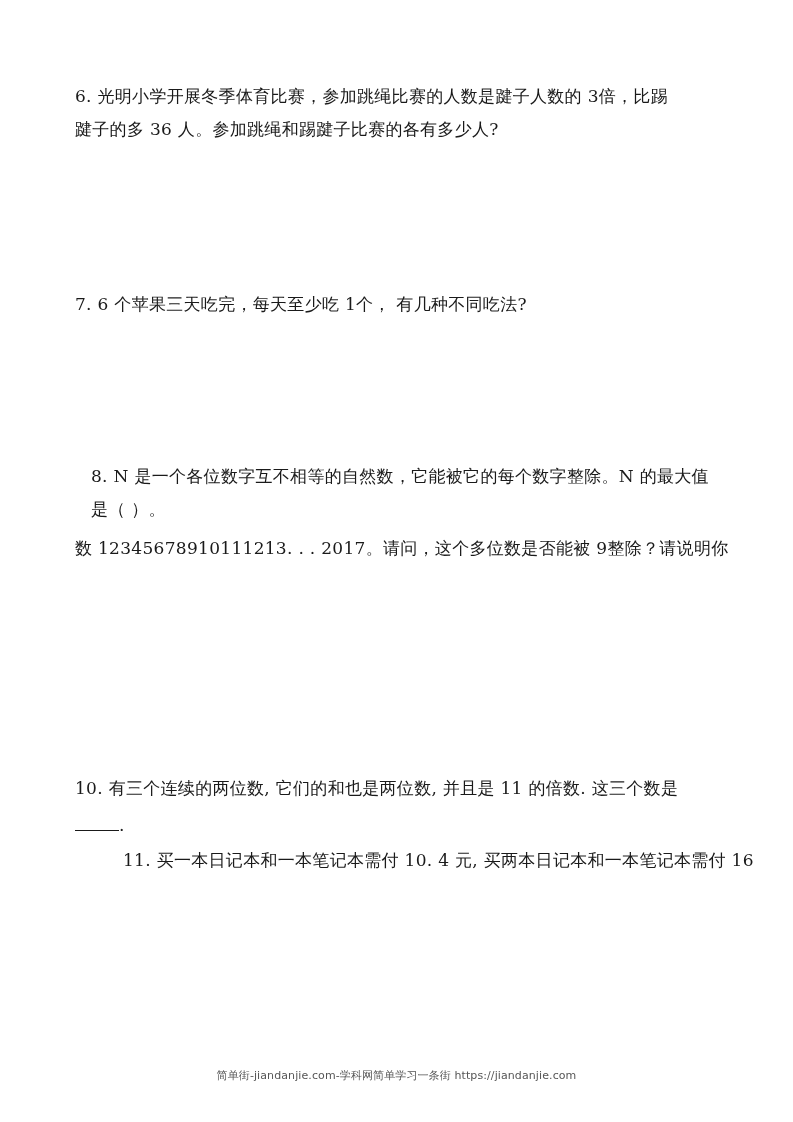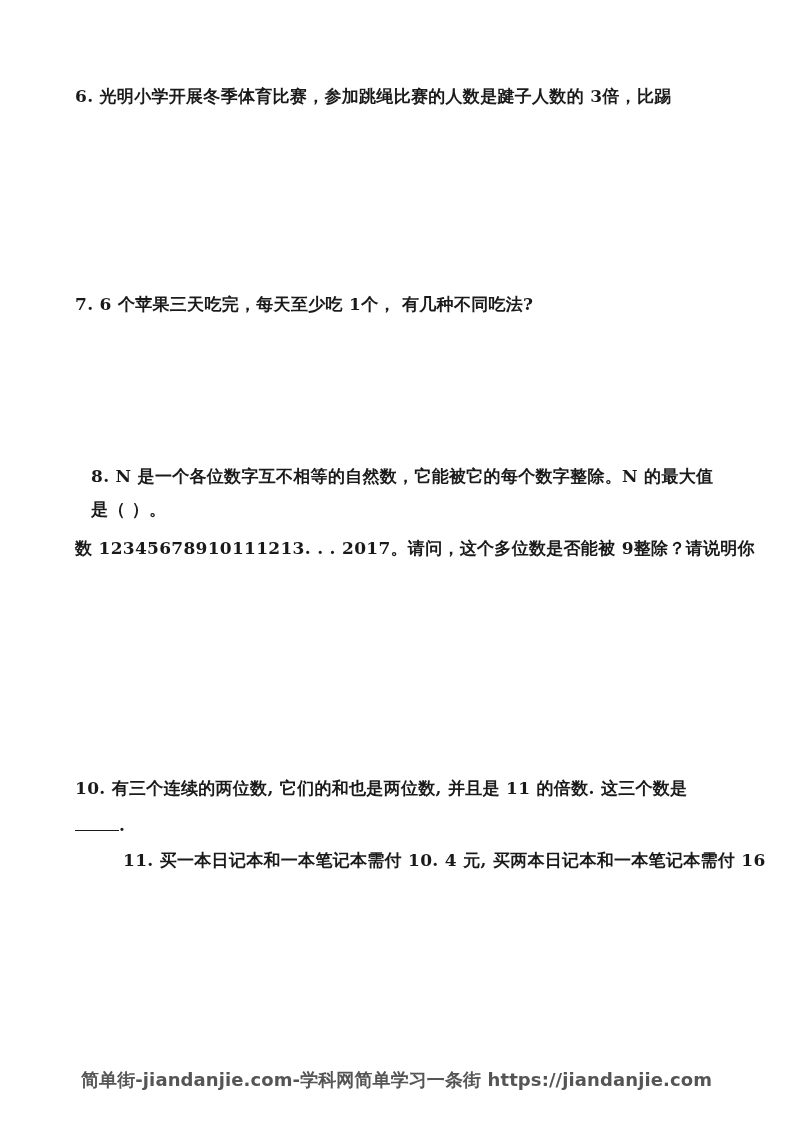--- a/index.html
+++ b/index.html
@@ -13,21 +13,20 @@
       position: relative;
       overflow: hidden;
       font-family: "DejaVu Serif", "Liberation Serif", serif;
       color: #1a1a1a;
     }
     .page {
       position: absolute;
       left: 0; top: 0;
       width: 678px;
       height: 1122px;
-      font-weight: bold;
     }
     .q {
       position: absolute;
       left: 75px;
       width: 650px;
       font-size: 17px;
       line-height: 33px;
       letter-spacing: 0.3px;
       margin: 0;
       white-space: normal;
@@ -41,32 +40,33 @@
       height: 18px;
       vertical-align: baseline;
     }
     .footer {
       position: absolute;
       left: 0;
       width: 793px;
       top: 1068px;
       text-align: center;
       font-family: "DejaVu Sans", "Liberation Sans", sans-serif;
-      font-size: 18px;
+      font-size: 11px;
       color: #555555;
       letter-spacing: 0.1px;
     }
   </style>
 </head>
 <body>
 
 <div class="page">
 
   <div class="q" style="top:80px;">
     <span class="line">6. 光明小学开展冬季体育比赛，参加跳绳比赛的人数是踺子人数的 3倍，比踢</span>
+    <span class="line">踺子的多 36 人。参加跳绳和踢踺子比赛的各有多少人?</span>
   </div>
 
   <div class="q" style="top:288px;">
     <span class="line">7. 6 个苹果三天吃完，每天至少吃 1个，  有几种不同吃法?</span>
   </div>
 
   <div class="q" style="top:460px;margin-left:16px;">
     <span class="line">8. N 是一个各位数字互不相等的自然数，它能被它的每个数字整除。N 的最大值</span>
     <span class="line">是（          ）。</span>
   </div>

